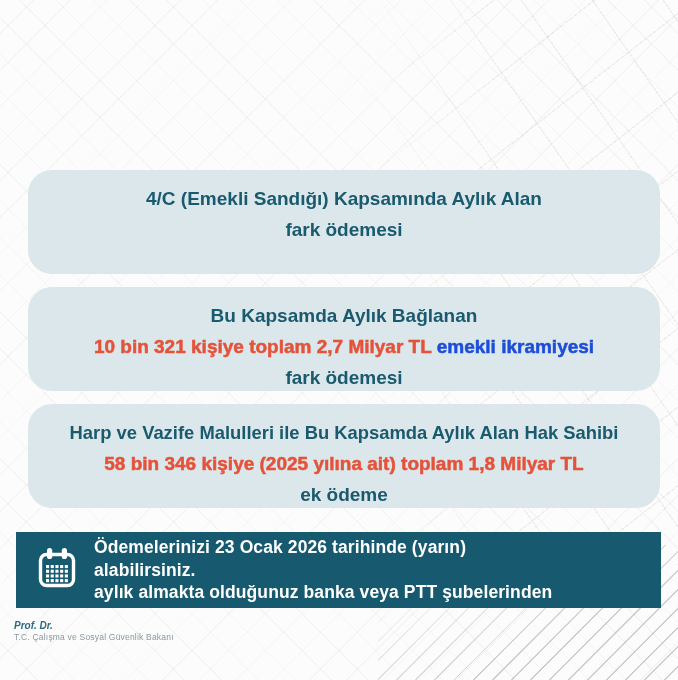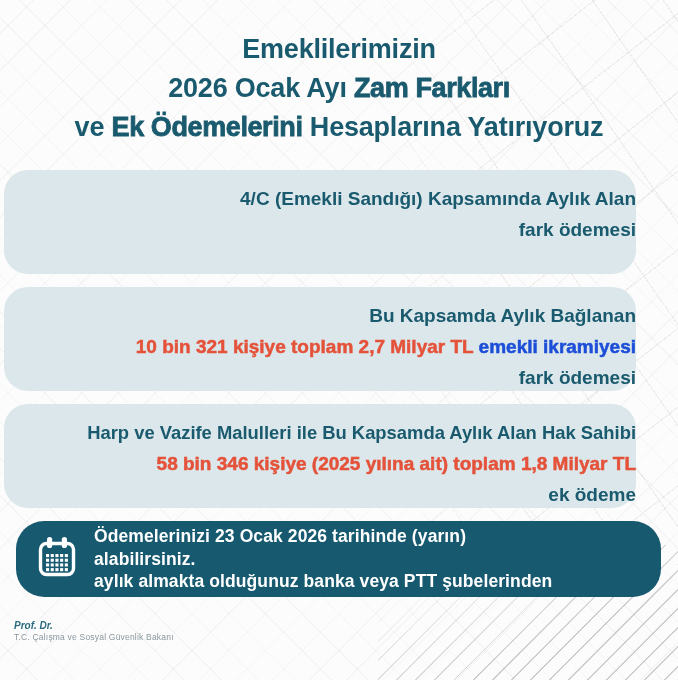--- a/index.html
+++ b/index.html
@@ -39,44 +39,43 @@
     font-size:27px;font-weight:700;
     line-height:39px;
     letter-spacing:-0.2px;
   }
   .xbold{
     -webkit-text-stroke:0.8px currentColor;
     letter-spacing:-0.4px;
   }
   
   .card{
-    position:absolute;left:4px;width:632px;height:104px;
+    position:absolute;left:28px;width:632px;height:104px;
     background:#dbe7ea;
     border-radius:24px;
-    text-align:right;
+    text-align:center;
     color:#1a5a6e;
     font-size:19px;font-weight:700;
     box-sizing:border-box;
     padding-top:13px;
   }
   .card-1{top:170px;}
   .card-2{top:287px;}
   .card-3{top:404px;}
   .card .line{line-height:31px;white-space:nowrap;}
   .card-3 .line1{font-size:18.4px;}
   .hl{color:#e5523a;-webkit-text-stroke:0.5px currentColor;}
   .hl-suffix{color:#1d4ed8;-webkit-text-stroke:0.5px currentColor;}
   
   .notice{
-    position:absolute;left:16px;top:521px;width:645px;height:76px;
+    position:absolute;left:16px;top:532px;width:645px;height:76px;
     background:#175a70;
     display:flex;align-items:center;
     box-sizing:border-box;
     padding-left:16px;
-    border-radius:28px;
   }
   .notice-icon{flex:0 0 auto;margin-right:18px;margin-left:6px;}
   .notice-text{
     color:#ffffff;font-size:17.5px;font-weight:700;
     line-height:22.5px;letter-spacing:0.1px;
   }
   
   .signature{
     position:absolute;left:14px;top:620px;
     font-style:italic;color:#1a5a6e;
@@ -92,31 +91,20 @@
 </style>
 </head>
 <body>
 
 <div class="poster">
 
   <div class="tex-crosshatch"></div>
   <div class="tex-grid-right"></div>
   <div class="tex-stripes-br"></div>
 
-  <div class="title">
-    <div>
-      <span>Emeklilerimizin</span>
-    </div>
-    <div>
-      <span>2026 Ocak Ayı </span><span class="xbold">Zam Farkları</span>
-    </div>
-    <div>
-      <span>ve </span><span class="xbold">Ek Ödemelerini</span><span> Hesaplarına Yatırıyoruz</span>
-    </div>
-  </div>
 
   <div class="card card-1">
     <div class="line line1">4/C (Emekli Sandığı) Kapsamında Aylık Alan</div>
     <div class="line">fark ödemesi</div>
   </div>
 
   <div class="card card-2">
     <div class="line line1">Bu Kapsamda Aylık Bağlanan</div>
     <div class="line">
       <span class="hl">10 bin 321 kişiye toplam 2,7 Milyar TL</span><span class="hl-suffix"> emekli ikramiyesi</span>

